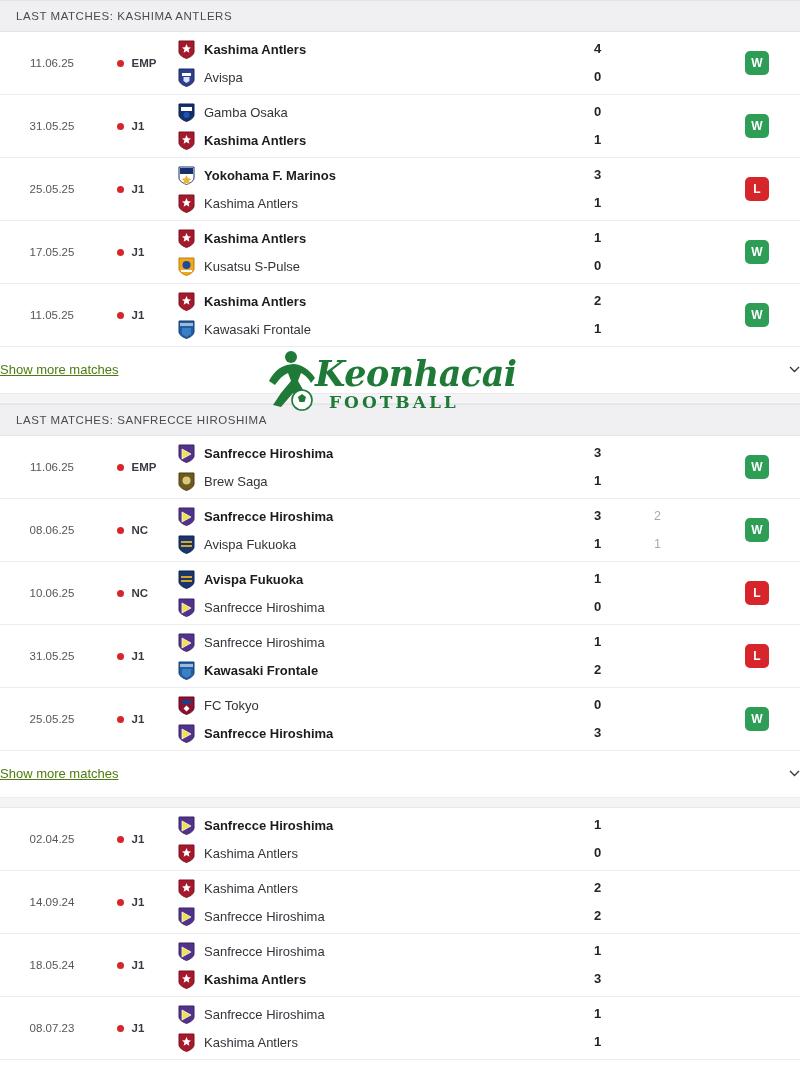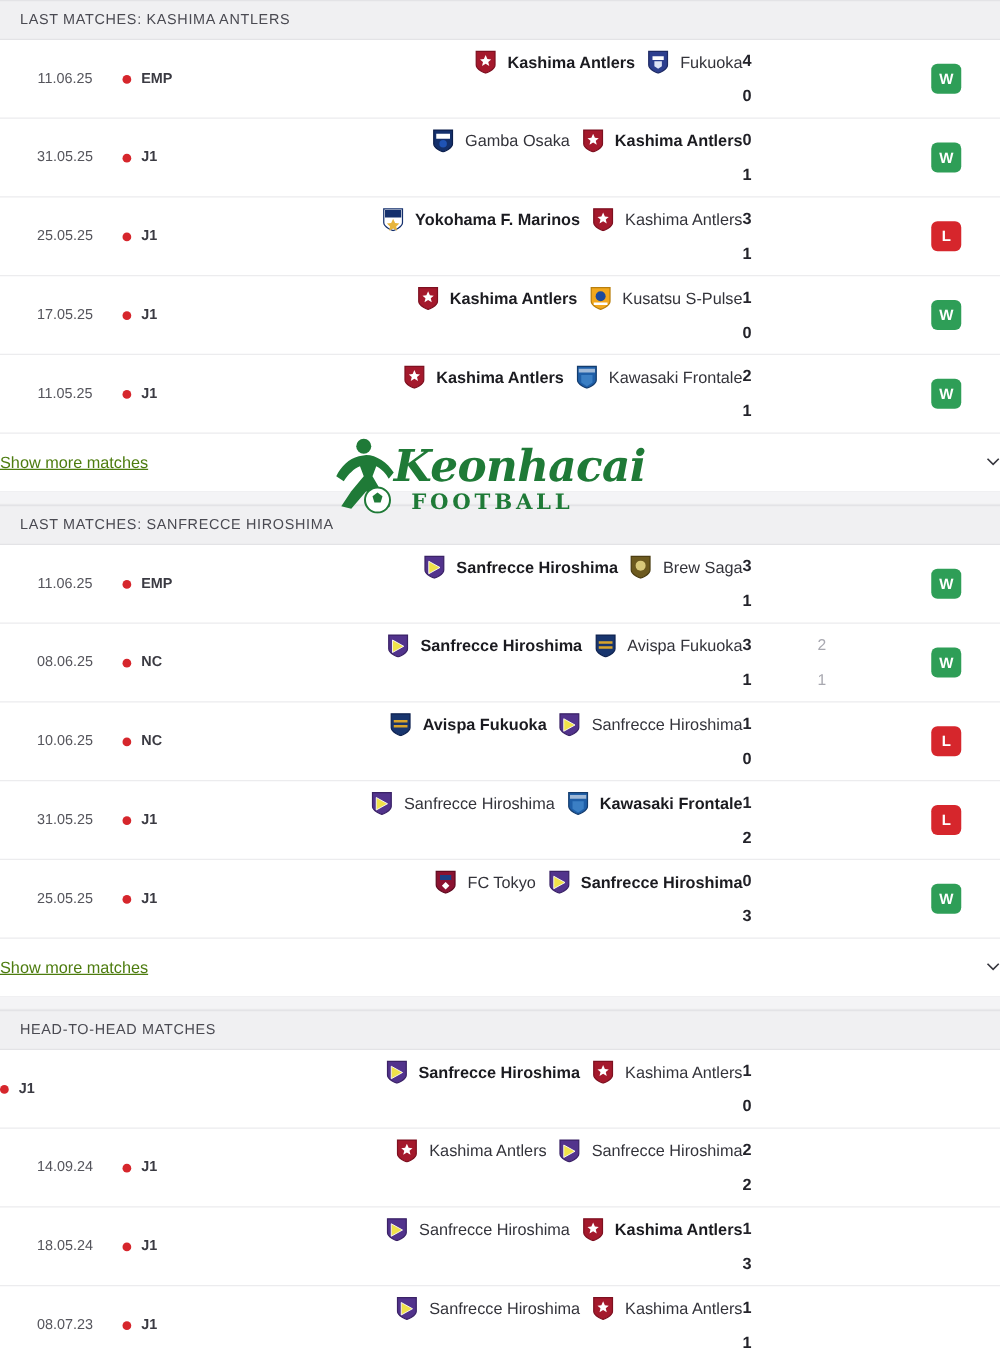--- a/index.html
+++ b/index.html
@@ -48,32 +48,34 @@
     padding-left: 6px;
   }
   .col-comp {
     width: 80px;
     display: flex;
     align-items: center;
     gap: 8px;
     font-size: 11.5px;
     font-weight: bold;
     color: #3a3a42;
+    justify-content: center;
   }
   .dot {
     width: 7px; height: 7px; border-radius: 50%;
     background: #d6262c;
     flex: none;
   }
   .comp-label { min-width: 28px; }
 
   .col-teams {
     flex: 1;
     display: flex;
-    justify-content: flex-end;
+    flex-direction: column;
+    justify-content: center;
     gap: 10px;
     padding: 8px 0;
   }
   .team-line {
     display: flex;
     align-items: center;
     gap: 9px;
     font-size: 13px;
     color: #33333a;
     height: 18px;
@@ -222,21 +224,21 @@
             <span>Kashima Antlers</span>
           </div>
           <div class="team-line">
             <span class="crest">
               <svg width="17" height="19" viewBox="0 0 17 19">
                 <path d="M1 1h15v11c0 4-7.5 6.5-7.5 6.5S1 16 1 12z" fill="#2d3f8f" stroke="#1d2a63" stroke-width="1"></path>
                 <path d="M4 5h9v3H4z" fill="#fff"></path>
                 <path d="M5.5 9h6v4l-3 2-3-2z" fill="#dde3f5"></path>
               </svg>
             </span>
-            <span>Fukuoka</span>
+            <span>Avispa</span>
           </div>
         </div>
         <div class="col-score">
           <div class="score-line">
             <span class="score-main">4</span>
             <span class="score-sub"></span>
           </div>
           <div class="score-line">
             <span class="score-main">0</span>
             <span class="score-sub"></span>
@@ -629,22 +631,22 @@
       </div>
       <div class="show-more">
         <span>Show more matches</span>
         <svg class="chev" viewBox="0 0 11 7">
           <path d="M1 1l4.5 4.5L10 1" fill="none" stroke="#35353d" stroke-width="1.3"></path>
         </svg>
       </div>
       <div class="spacer-band"></div>
     </div>
     <div class="section">
-      <div class="section-header">HEAD-TO-HEAD MATCHES</div>
-      <div class="match-row">
+      <div class="match-row">
+        <div class="col-date">02.04.25</div>
         <div class="col-comp">
           <span class="dot"></span>
           <span class="comp-label">J1</span>
         </div>
         <div class="col-teams">
           <div class="team-line win">
             <span class="crest">
               <svg width="17" height="19" viewBox="0 0 17 19">
                 <path d="M1 1h15v11c0 4-7.5 6.5-7.5 6.5S1 16 1 12z" fill="#52338c" stroke="#3a2266" stroke-width="1"></path>
                 <path d="M4 5l9 5-9 5z" fill="#f0e24a"></path>

